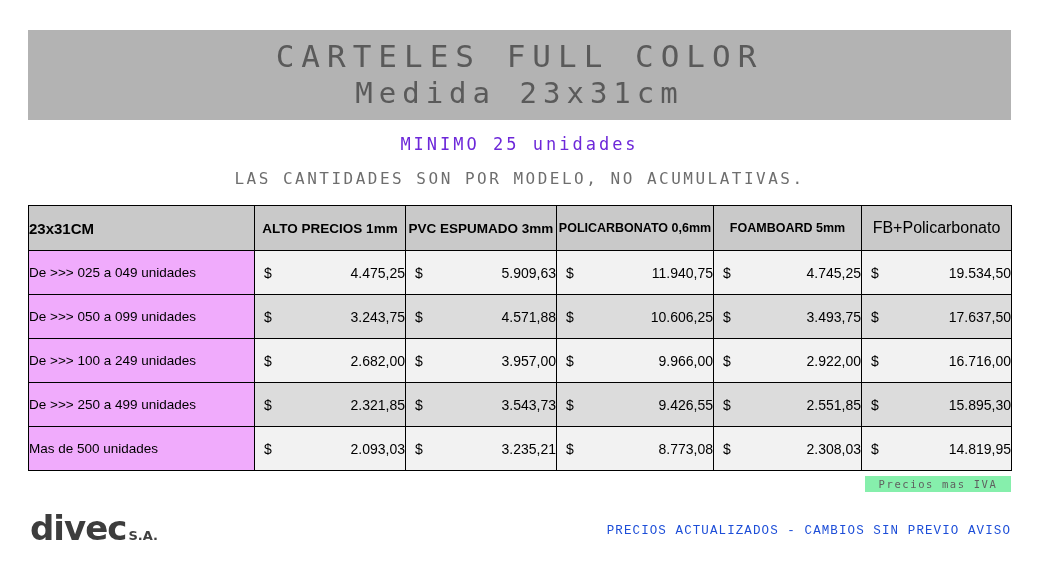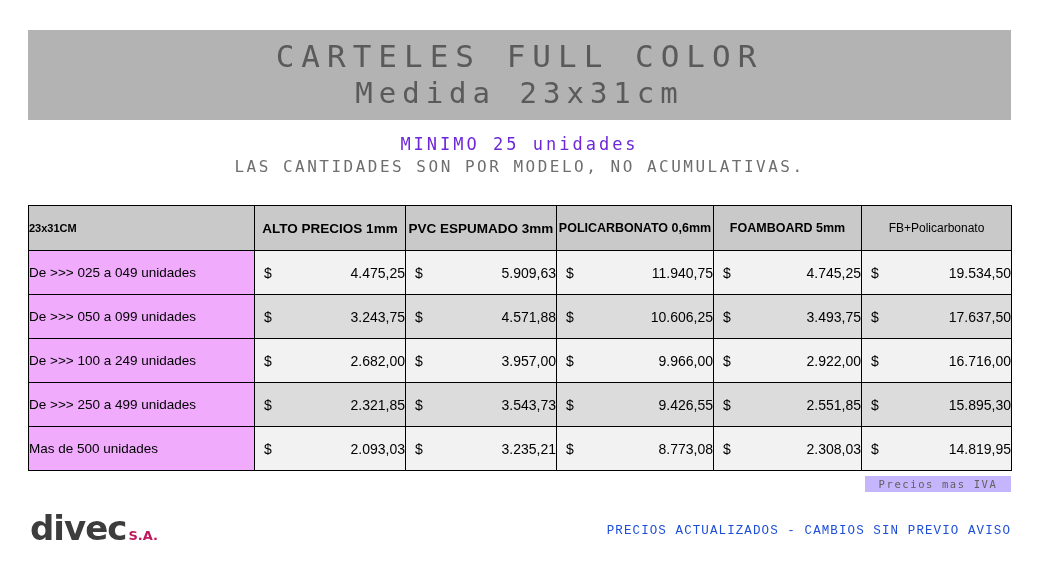--- a/index.html
+++ b/index.html
@@ -69,21 +69,21 @@
     letter-spacing: 3px;
     color: #6d28d9;
     line-height: 1.35;
   }
   .note-2 {
     font-family: "DejaVu Sans Mono", monospace;
     font-size: 16px;
     letter-spacing: 2.5px;
     color: #6e6e6e;
     line-height: 1.4;
-    margin-top: 0;
+    margin-top: 12px;
   }
 
   
   .table-wrap {
     position: absolute;
     left: 28px;
     top: 205px;
     width: 983px;
   }
   table.price-table {
@@ -96,38 +96,38 @@
     padding: 0;
     vertical-align: middle;
   }
 
   
   .hdr-row td {
     height: 44px;
     background: #c9c9c9;
   }
   .hdr-label {
-    font-size: 11px;
+    font-size: 15px;
     font-weight: bold;
     padding-left: 9px;
     text-align: left;
     letter-spacing: 0px;
     margin-left: 8px;
   }
   .hdr-col {
     font-size: 13.5px;
     font-weight: bold;
     text-align: center;
     letter-spacing: 0px;
   }
   .hdr-col.small {
     font-size: 12.5px;
   }
   .hdr-col.smaller {
-    font-size: 12px;
+    font-size: 16px;
     font-weight: normal;
   }
 
   
   .row-label {
     font-size: 13.5px;
     padding-left: 9px;
     text-align: left;
     height: 43px;
   }
@@ -153,21 +153,21 @@
   .row-dark td  { background: #dcdcdc; }
   .row-light .row-label, .row-dark .row-label { background: #f0abfc; }
 
   
   .iva-badge {
     position: absolute;
     right: 28px;
     top: 476px;
     width: 146px;
     height: 16px;
-    background: #c4b5fd;
+    background: #86efac;
     font-family: "DejaVu Sans Mono", monospace;
     font-size: 10.5px;
     letter-spacing: 1.6px;
     color: #5f5f5f;
     text-align: center;
     line-height: 16px;
   }
   .logo {
     position: absolute;
     left: 30px;
@@ -178,21 +178,21 @@
     font-family: "DejaVu Sans", sans-serif;
     font-size: 34px;
     font-weight: bold;
     letter-spacing: -1px;
     color: #3d3d3d;
   }
   .logo-sa {
     font-family: "DejaVu Sans", sans-serif;
     font-size: 13px;
     font-weight: bold;
-    color: #be185d;
+    color: #404040;
     margin-left: 2px;
   }
   .footer-note {
     position: absolute;
     right: 28px;
     top: 524px;
     font-family: Liberation Mono, monospace;
     font-size: 12.5px;
     letter-spacing: 1.1px;
     color: #1d4ed8;

